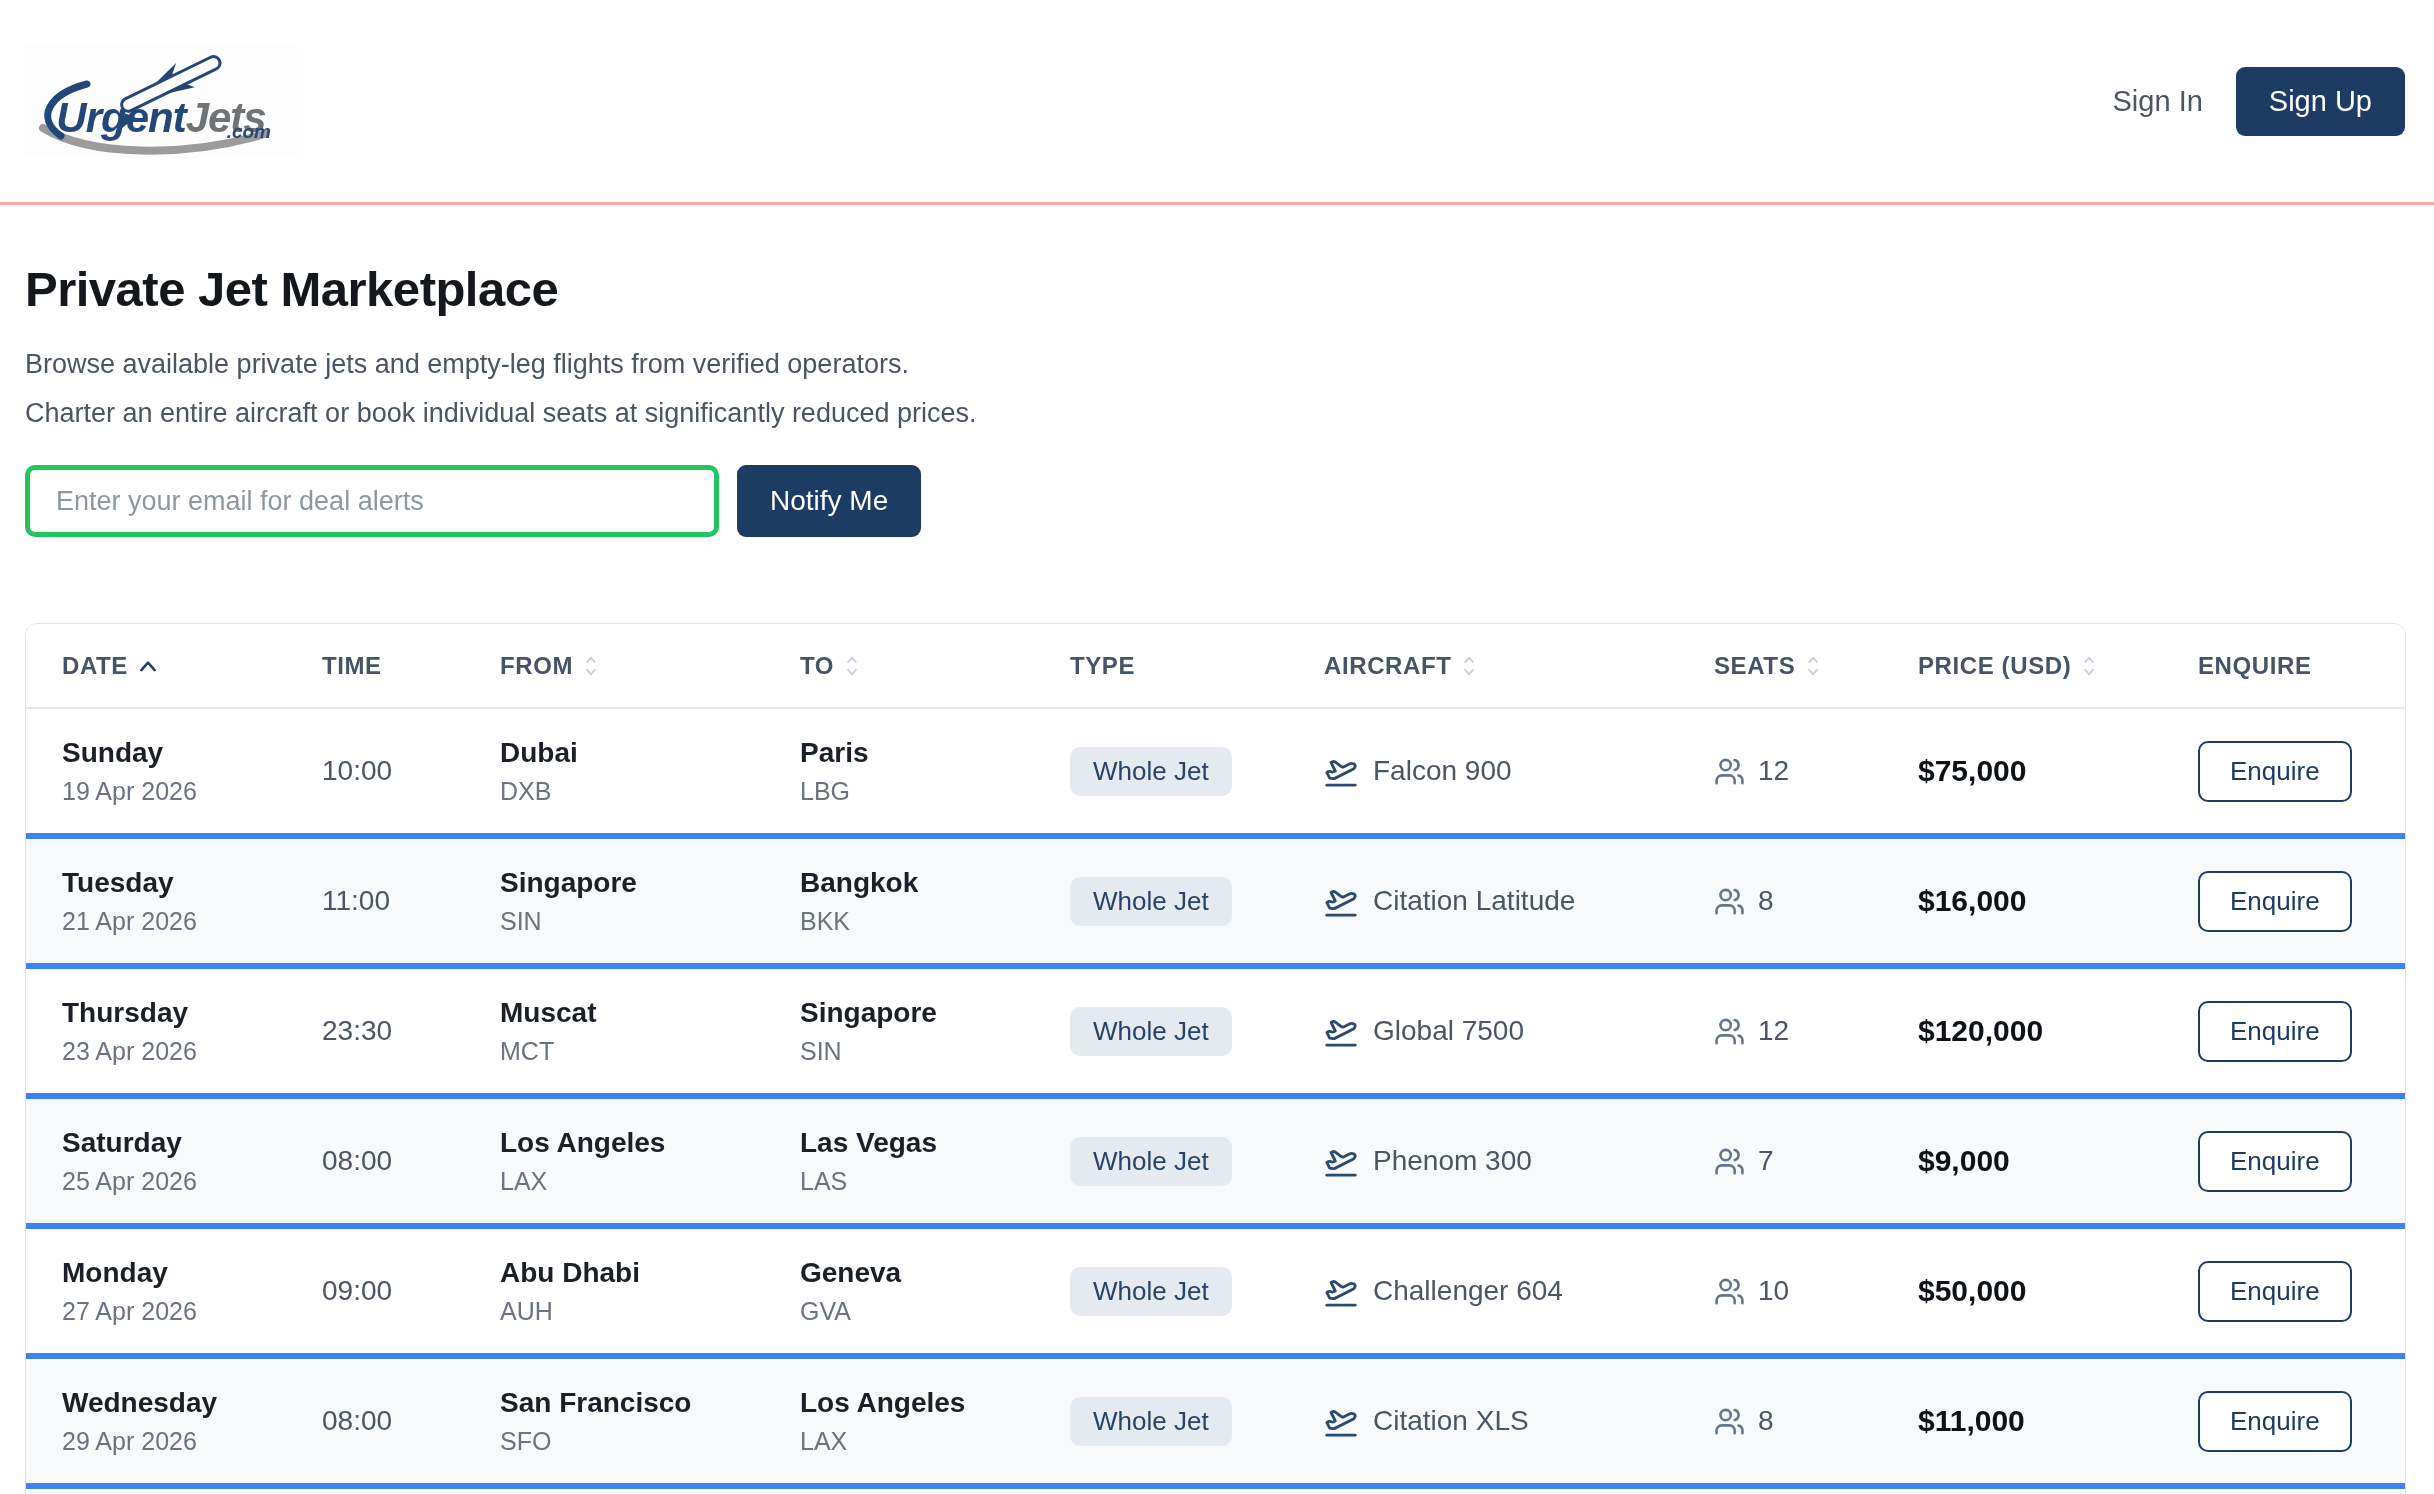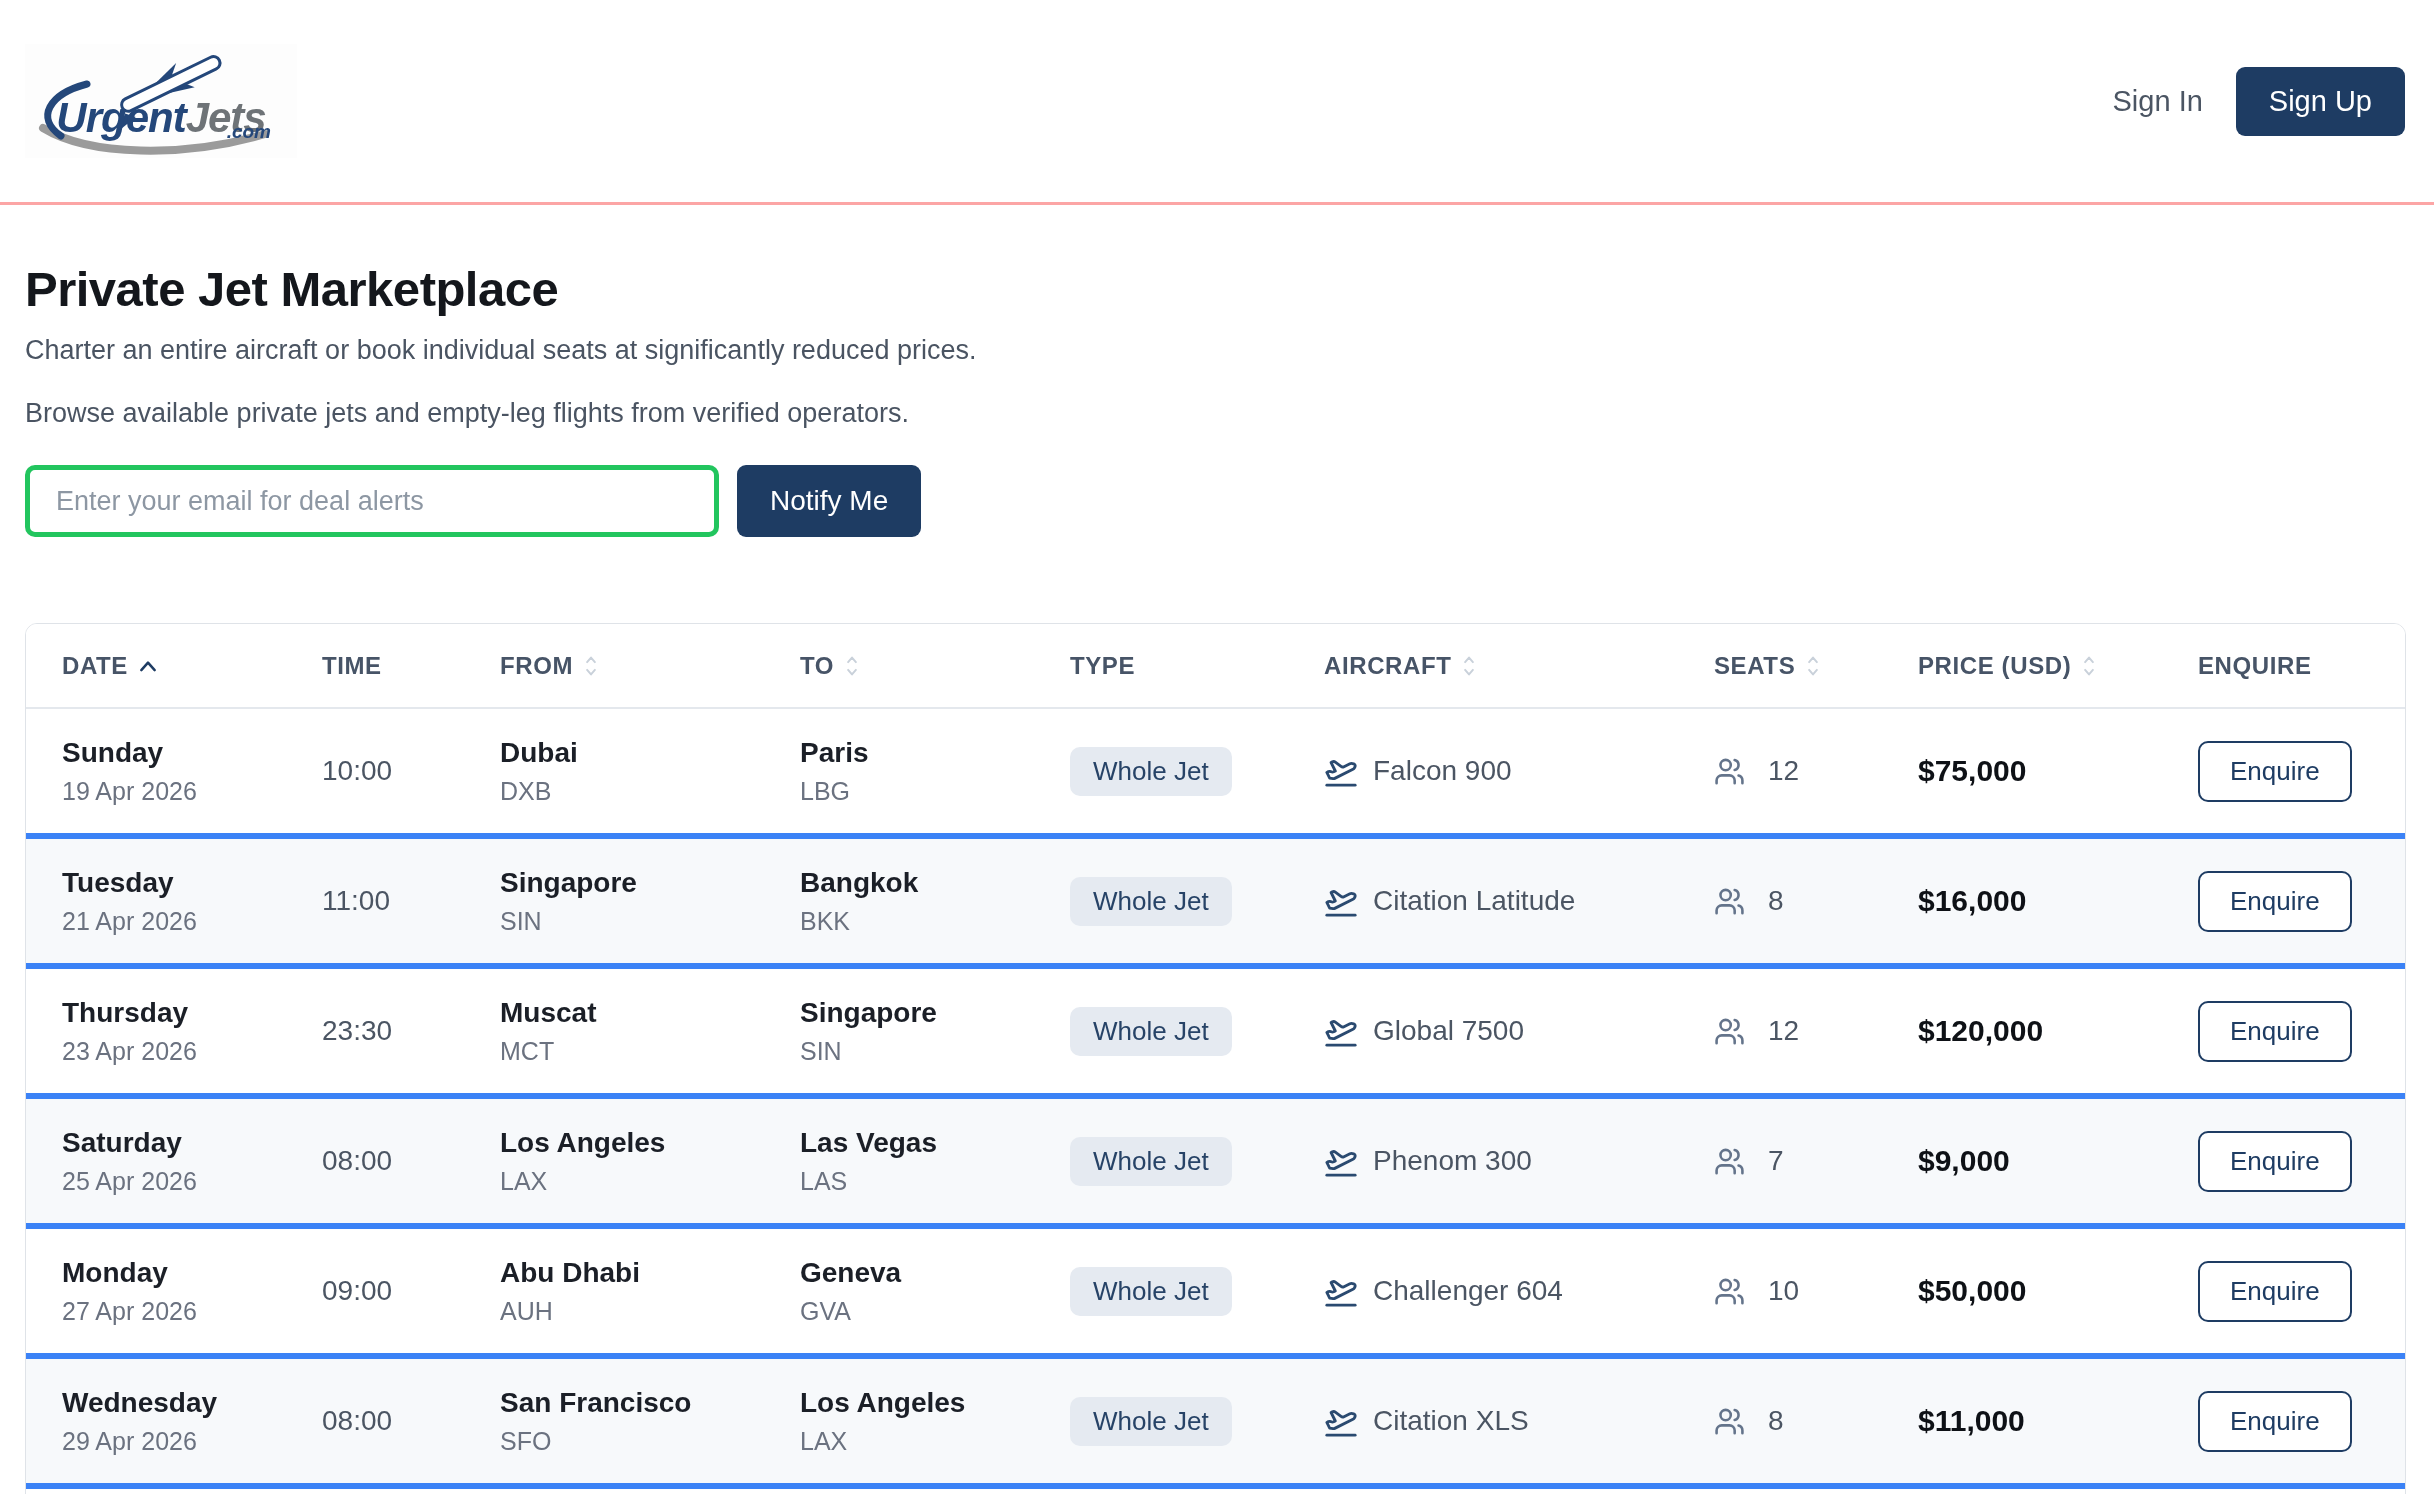--- a/index.html
+++ b/index.html
@@ -50,21 +50,21 @@
   .sort-idle { color:#c9d1da; width:16px; height:26px; }
   .row { height:130px; border-bottom:6px solid #3b82f6; background:#ffffff; }
   .row.alt { background:#f7f9fb; }
   .cell-main { font-size:28px; font-weight:600; color:#1b1f27; }
   .cell-sub  { font-size:25px; color:#6b7280; margin-top:8px; }
   .cell-time { font-size:28px; color:#4b5563; }
   .badge { display:inline-block; background:#e5eaf1; color:#274367; font-size:26px; font-weight:500;
     padding:9px 23px; border-radius:10px; }
   .cell-aircraft { display:flex; align-items:center; gap:15px; font-size:28px; color:#4b5563; }
   .plane-icon { width:34px; height:34px; color:#2a4a70; flex:none; }
-  .cell-seats { display:flex; align-items:center; gap:23px; font-size:28px; color:#4b5563; }
+  .cell-seats { display:flex; align-items:center; gap:13px; font-size:28px; color:#4b5563; }
   .users-icon { width:31px; height:31px; color:#64748b; flex:none; }
   .cell-price { font-size:30px; font-weight:700; color:#0e1116; }
   .enquire { background:#ffffff; border:2px solid #1e3c63; color:#1e3c63; font-size:26px;
     font-weight:500; padding:13px 30px; border-radius:10px; cursor:pointer; }
   .filler { height:60px; background:#ffffff; }
 </style>
 </head>
 <body>
 
 <header class="topnav">
@@ -83,22 +83,22 @@
     <div class="logo-tld">.com</div>
   </div>
   <div class="nav-right">
     <a class="signin">Sign In</a>
     <button class="signup">Sign Up</button>
   </div>
 </header>
 
 <main>
   <h1 class="page-title">Private Jet Marketplace</h1>
+  <p class="sub sub1">Browse available private jets and empty-leg flights from verified operators.</p>
   <p class="sub sub2">Charter an entire aircraft or book individual seats at significantly reduced prices.</p>
-  <p class="sub sub1">Browse available private jets and empty-leg flights from verified operators.</p>
 
   <div class="email-row">
     <input class="email-input" type="text" placeholder="Enter your email for deal alerts" style="">
     <button class="notify">Notify Me</button>
   </div>
 
   <section class="table-card">
     <div class="thead">
       <div class="th sortable">
         <span>DATE</span>

